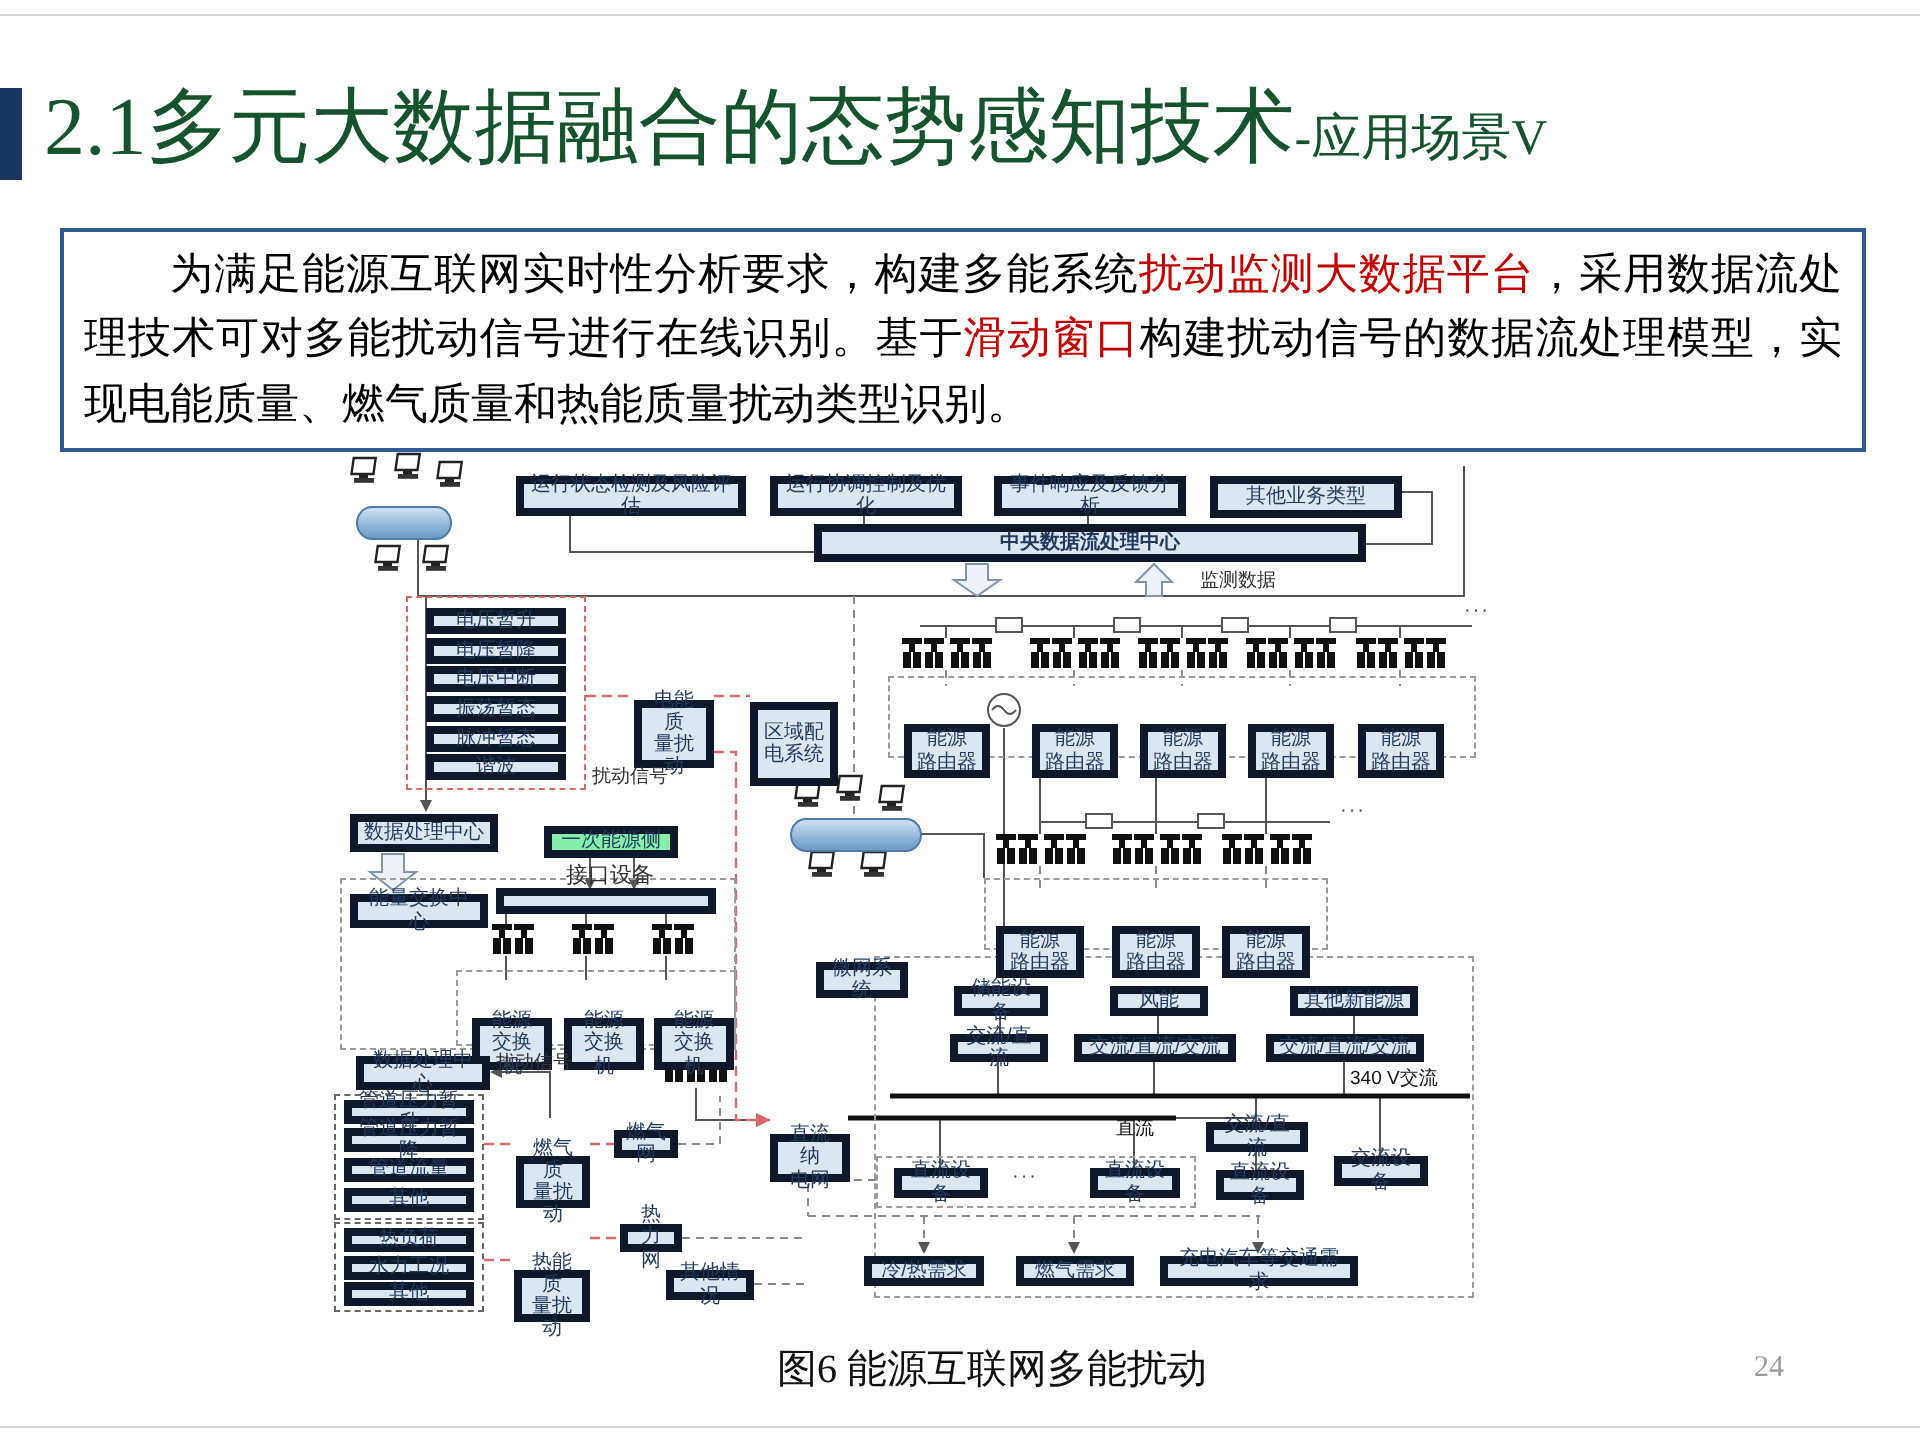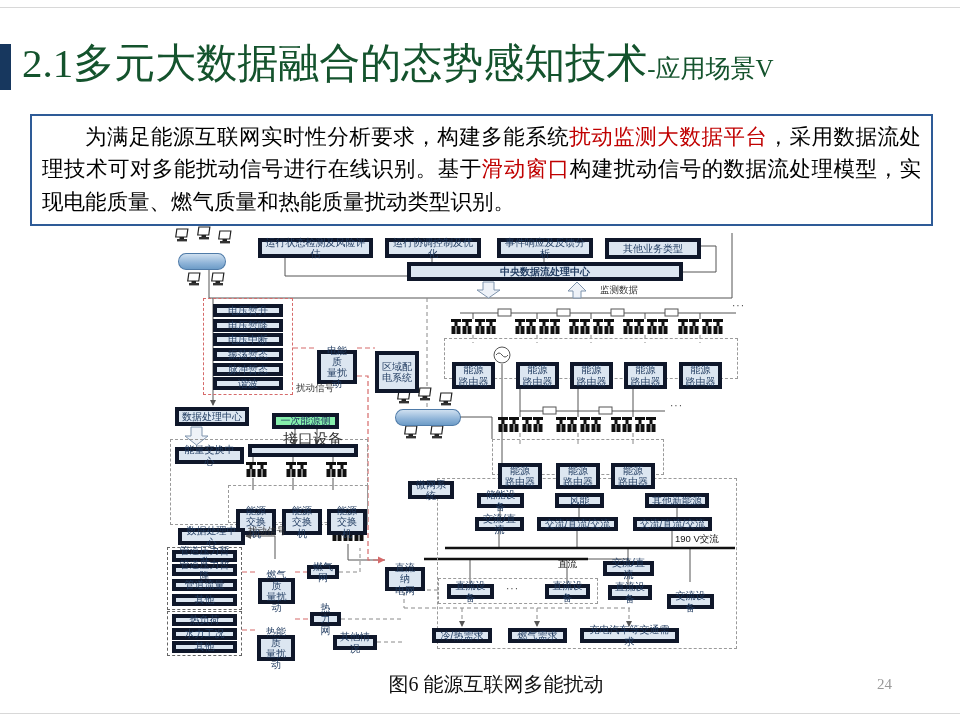--- a/index.html
+++ b/index.html
@@ -280,47 +280,47 @@
     <div class="db ml" style="left:406px;top:218px;width:44px;height:26px">能源
 路由器</div>
     <div class="db ml" style="left:461px;top:218px;width:44px;height:26px">能源
 路由器</div>
     <div class="dots" style="left:520px;top:174px">···</div>
 
     <div class="dashgray" style="left:20px;top:213px;width:198px;height:86px"></div>
     <div class="db" style="left:25px;top:181px;width:74px;height:19px">数据处理中心</div>
     <div class="db" style="left:25px;top:221px;width:69px;height:17px">能量交换中心</div>
     <div class="db" style="left:122px;top:187px;width:67px;height:16px;background:#86efac">一次能源侧</div>
-    <div class="lbl" style="left:133px;top:204px;font-size:15px">接口设备</div>
+    <div class="lbl" style="left:133px;top:204px;font-size:11px">接口设备</div>
     <div class="db" style="left:98px;top:218px;width:110px;height:13px"></div>
     <div class="dashgray" style="left:78px;top:259px;width:140px;height:38px"></div>
     <div class="db ml" style="left:86px;top:264px;width:40px;height:26px">能源
 交换机</div>
     <div class="db ml" style="left:132px;top:264px;width:40px;height:26px">能源
 交换机</div>
     <div class="db ml" style="left:177px;top:264px;width:40px;height:26px">能源
 交换机</div>
     <div class="lbl" style="left:98px;top:299px">扰动信号</div>
     <div class="db" style="left:28px;top:302px;width:67px;height:17px">数据处理中心</div>
 
     <div class="dashgray" style="left:287px;top:252px;width:300px;height:171px"></div>
     <div class="db" style="left:258px;top:255px;width:46px;height:18px">微网系统</div>
     <div class="db" style="left:327px;top:267px;width:47px;height:15px">储能设备</div>
     <div class="db" style="left:405px;top:267px;width:49px;height:15px">风能</div>
     <div class="db" style="left:495px;top:267px;width:64px;height:15px">其他新能源</div>
     <div class="db" style="left:325px;top:291px;width:49px;height:14px">交流/直流</div>
     <div class="db" style="left:387px;top:291px;width:81px;height:14px">交流/直流/交流</div>
     <div class="db" style="left:483px;top:291px;width:79px;height:14px">交流/直流/交流</div>
-    <div class="lbl" style="left:525px;top:307px;color:#111">190 V交流</div>
+    <div class="lbl" style="left:525px;top:307px;color:#111">340 V交流</div>
     <div class="db ml" style="left:235px;top:322px;width:40px;height:24px">直流纳
 电网</div>
     <div class="lbl" style="left:408px;top:332px;color:#111">直流</div>
     <div class="db" style="left:453px;top:335px;width:51px;height:15px">交流/直流</div>
     <div class="db" style="left:458px;top:359px;width:44px;height:15px">直流设备</div>
-    <div class="db" style="left:517px;top:368px;width:47px;height:15px">交流设备</div>
+    <div class="db" style="left:517px;top:352px;width:47px;height:15px">交流设备</div>
     <div class="dashgray" style="left:288px;top:352px;width:160px;height:26px"></div>
     <div class="db" style="left:297px;top:358px;width:47px;height:15px">直流设备</div>
     <div class="dots" style="left:356px;top:357px">···</div>
     <div class="db" style="left:395px;top:358px;width:45px;height:15px">直流设备</div>
     <div class="db" style="left:282px;top:402px;width:60px;height:15px">冷/热需求</div>
     <div class="db" style="left:358px;top:402px;width:59px;height:15px">燃气需求</div>
     <div class="db" style="left:430px;top:402px;width:99px;height:15px">充电汽车等交通需求</div>
 
     <div class="dashdark" style="left:17px;top:321px;width:75px;height:63px"></div>
     <div class="db" style="left:22px;top:324px;width:65px;height:12px">管道压力暂升</div>

